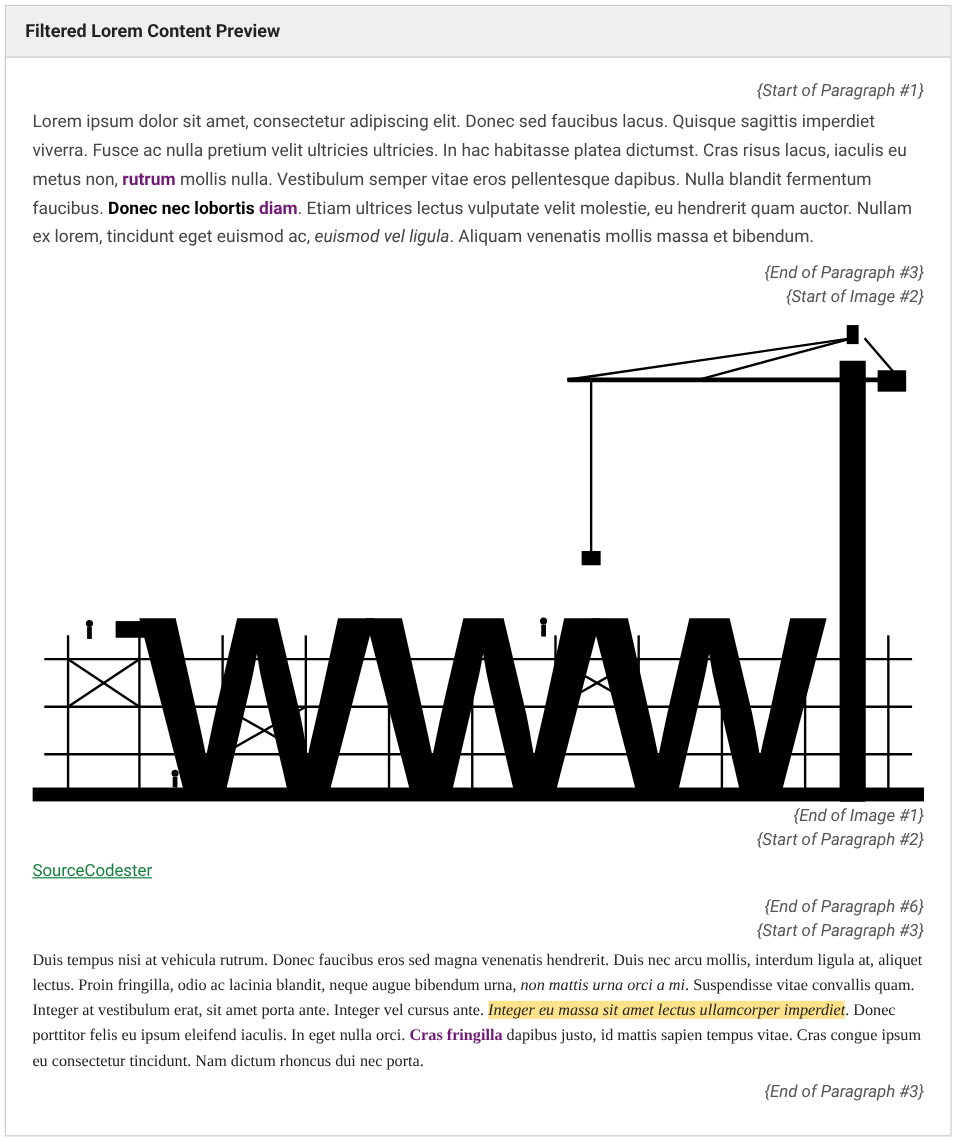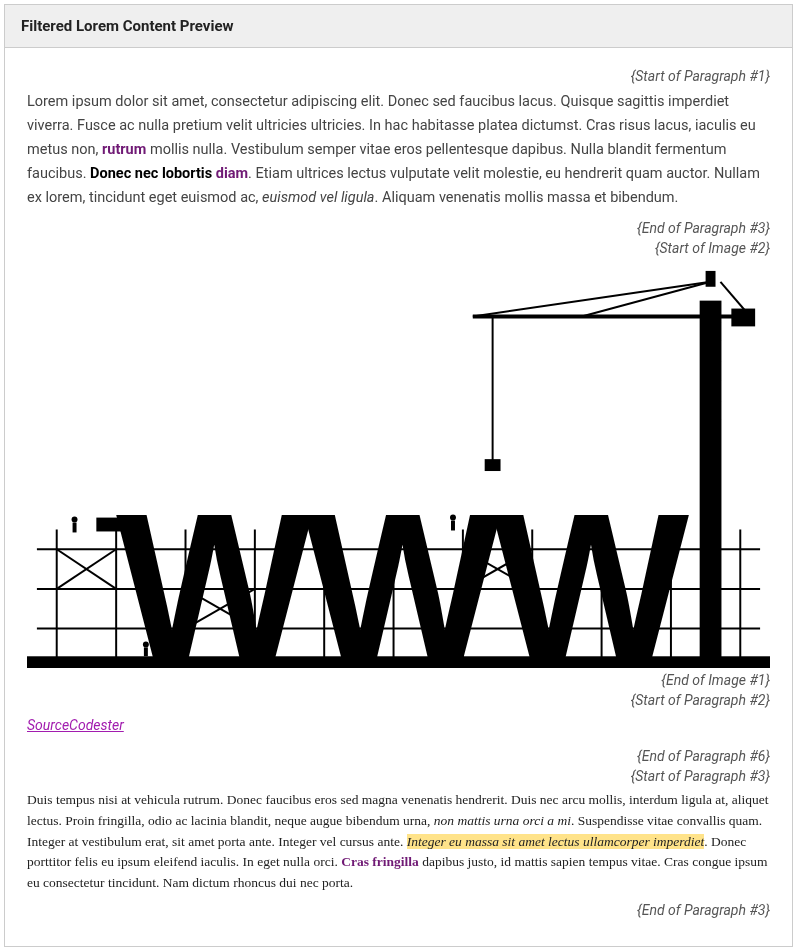--- a/index.html
+++ b/index.html
@@ -48,24 +48,23 @@
     font-family: Liberation Serif, serif;
     color: #222;
     font-size: 13.5px;
     line-height: 1.55;
     margin: 6px 0 8px 0;
   }
   .highlight {
     background: #ffe38a;
   }
   a.link {
-    color: #a21caf;
+    color: #15803d;
     text-decoration: underline;
     font-size: 14px;
-    font-style: italic;
   }
   .image-block {
     width: 100%;
     margin: 6px 0 2px 0;
   }
   .image-block svg { display: block; width: 100%; height: auto; }
 </style>
 </head>
 <body>
 

